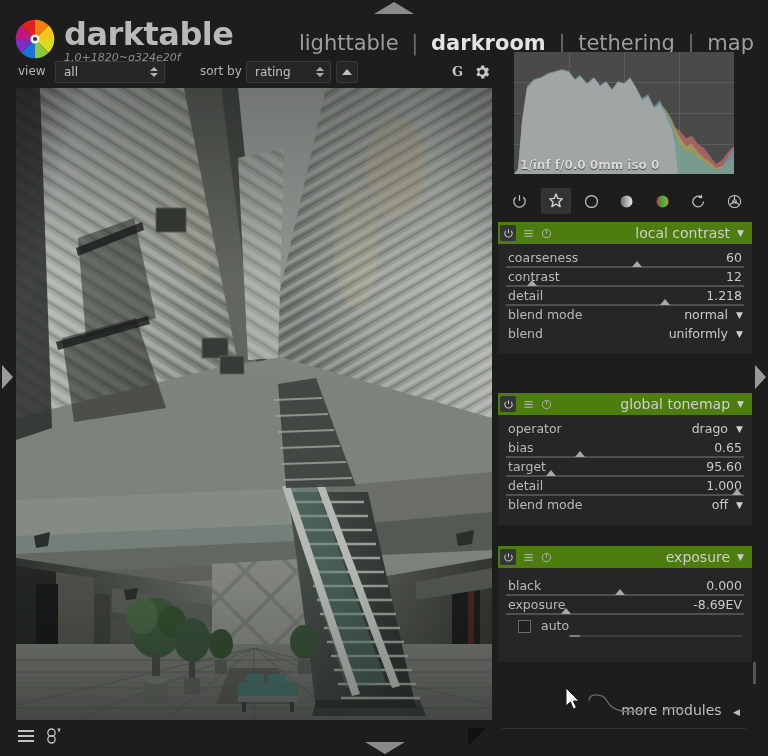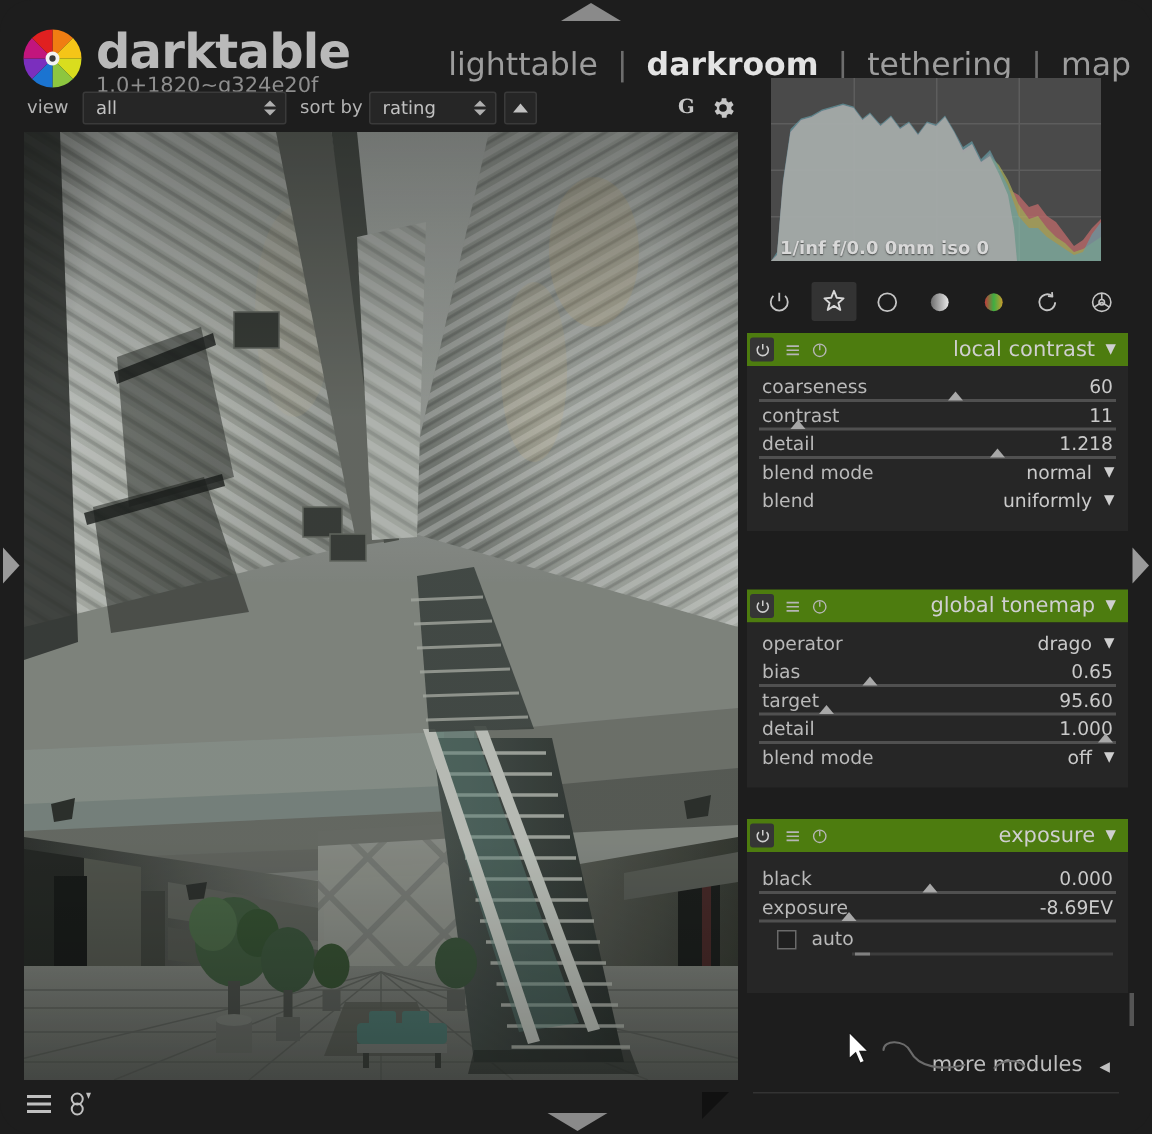--- a/index.html
+++ b/index.html
@@ -46,21 +46,21 @@
   
   .header { position: absolute; left: 0; top: 10px; width: 768px; height: 46px; }
   .logo-wrap { position: absolute; left: 14px; top: 8px; display: flex; align-items: flex-start; }
   .logo-mark { width: 42px; height: 42px; position: relative; }
   .brand { margin-left: 8px; }
   .brand-name {
     font-size: 32px; font-weight: bold; color: #b9b9b9;
     line-height: 32px; letter-spacing: -0.5px;
   }
   .brand-version {
-    font-size: 14px; color: #8e8e8e; line-height: 13px; margin-top: 1px;
+    font-size: 11px; color: #8e8e8e; line-height: 13px; margin-top: 1px; font-style: italic;
   }
   .nav {
     position: absolute; right: 14px; top: 21px;
     font-size: 21px; color: #9d9d9d; white-space: nowrap;
   }
   .nav .item { color: #9d9d9d; }
   .nav .item.active { color: #e3e3e3; font-weight: bold; }
   .nav .sep { color: #6d6d6d; margin: 0 6px; }
 
   
@@ -239,21 +239,21 @@
       <span class="sep">|</span>
       <span class="item">tethering</span>
       <span class="sep">|</span>
       <span class="item">map</span>
     </div>
   </div>
 
   <div class="toolbar">
     <span style="position:absolute;left:18px;top:4px" class="tb-label">view</span>
 
-    <div class="combo" style="position:absolute;left:55px;top:1px;width:136px">
+    <div class="combo" style="position:absolute;left:55px;top:1px;width:110px">
       <span class="val">all</span>
       <span class="updown">
           <i class="u"></i>
           <i class="d"></i>
         </span>
     </div>
 
     <span style="position:absolute;left:200px;top:4px" class="tb-label">sort by</span>
 
     <div class="combo" style="position:absolute;left:246px;top:1px;width:85px">
@@ -641,21 +641,21 @@
       </div>
       <div class="mod-body">
         <div class="ctl">
           <span class="nm">coarseness</span>
           <span class="vl">60</span>
           <span class="track"></span>
           <span class="knob" style="left:55%"></span>
         </div>
         <div class="ctl">
           <span class="nm">contrast</span>
-          <span class="vl">11</span>
+          <span class="vl">12</span>
           <span class="track"></span>
           <span class="knob" style="left:11%"></span>
         </div>
         <div class="ctl">
           <span class="nm">detail</span>
           <span class="vl">1.218</span>
           <span class="track"></span>
           <span class="knob" style="left:67%"></span>
         </div>
         <div class="ctl combo-row" style="height:19px">

